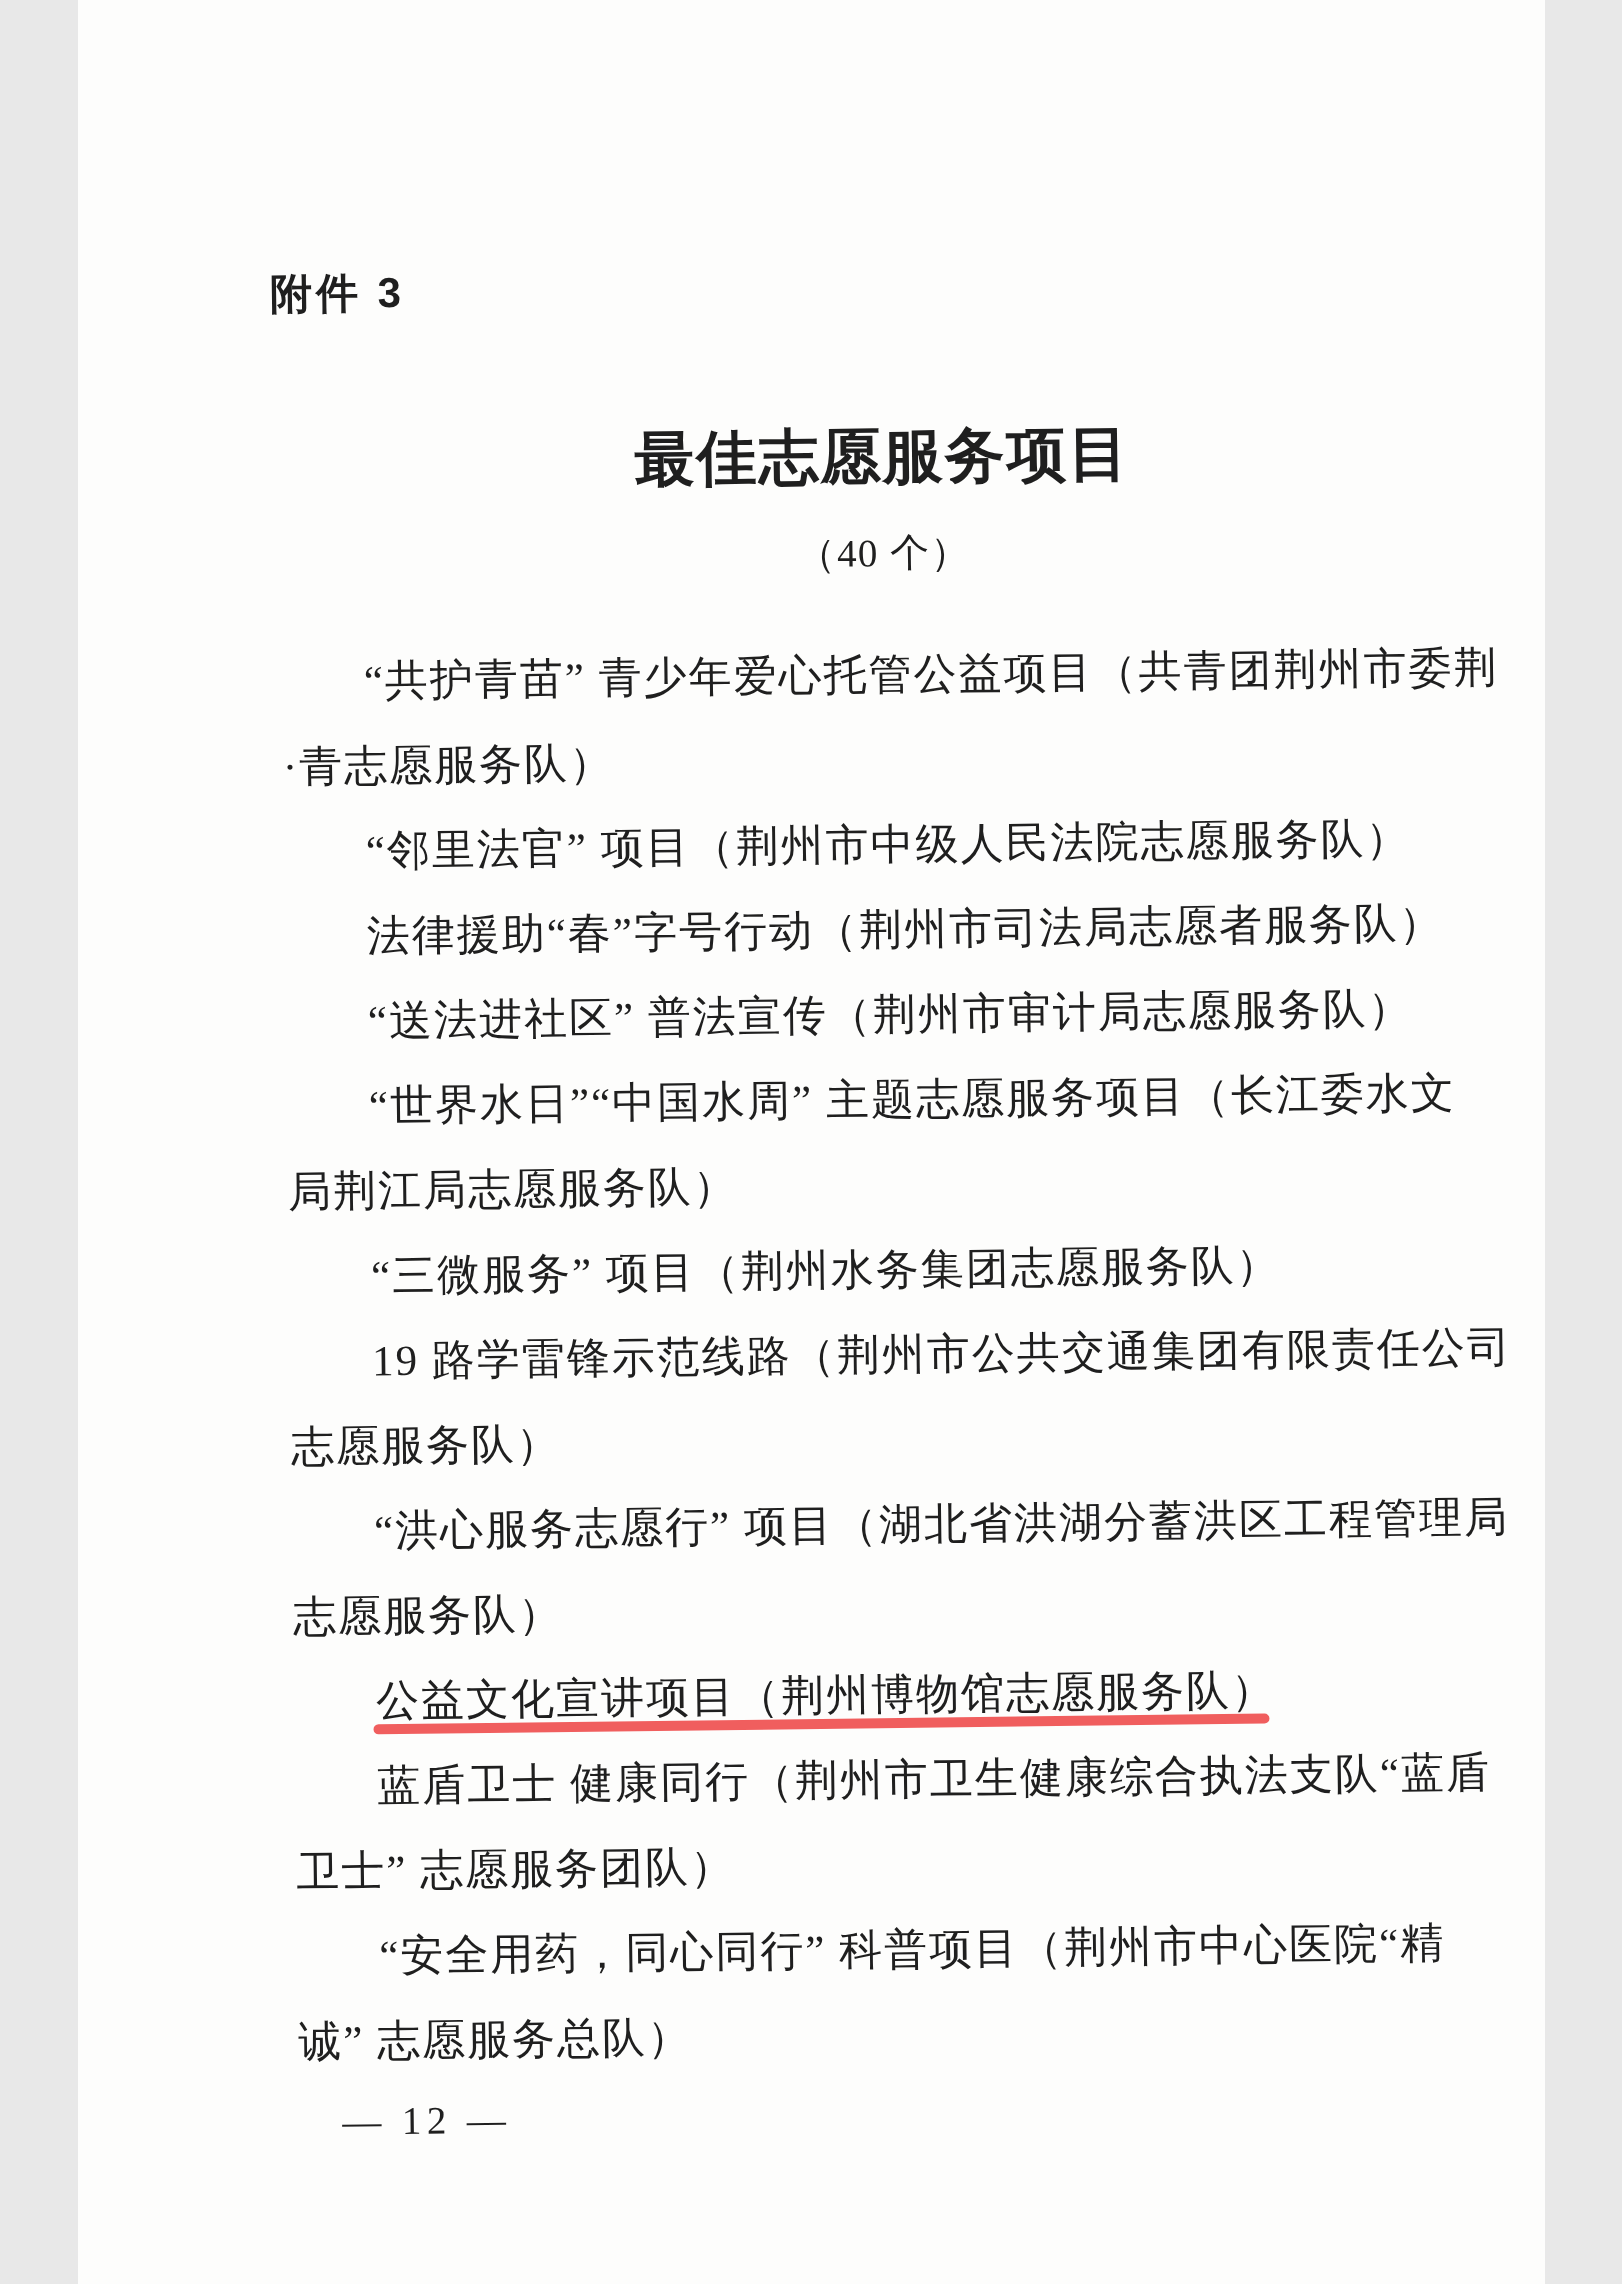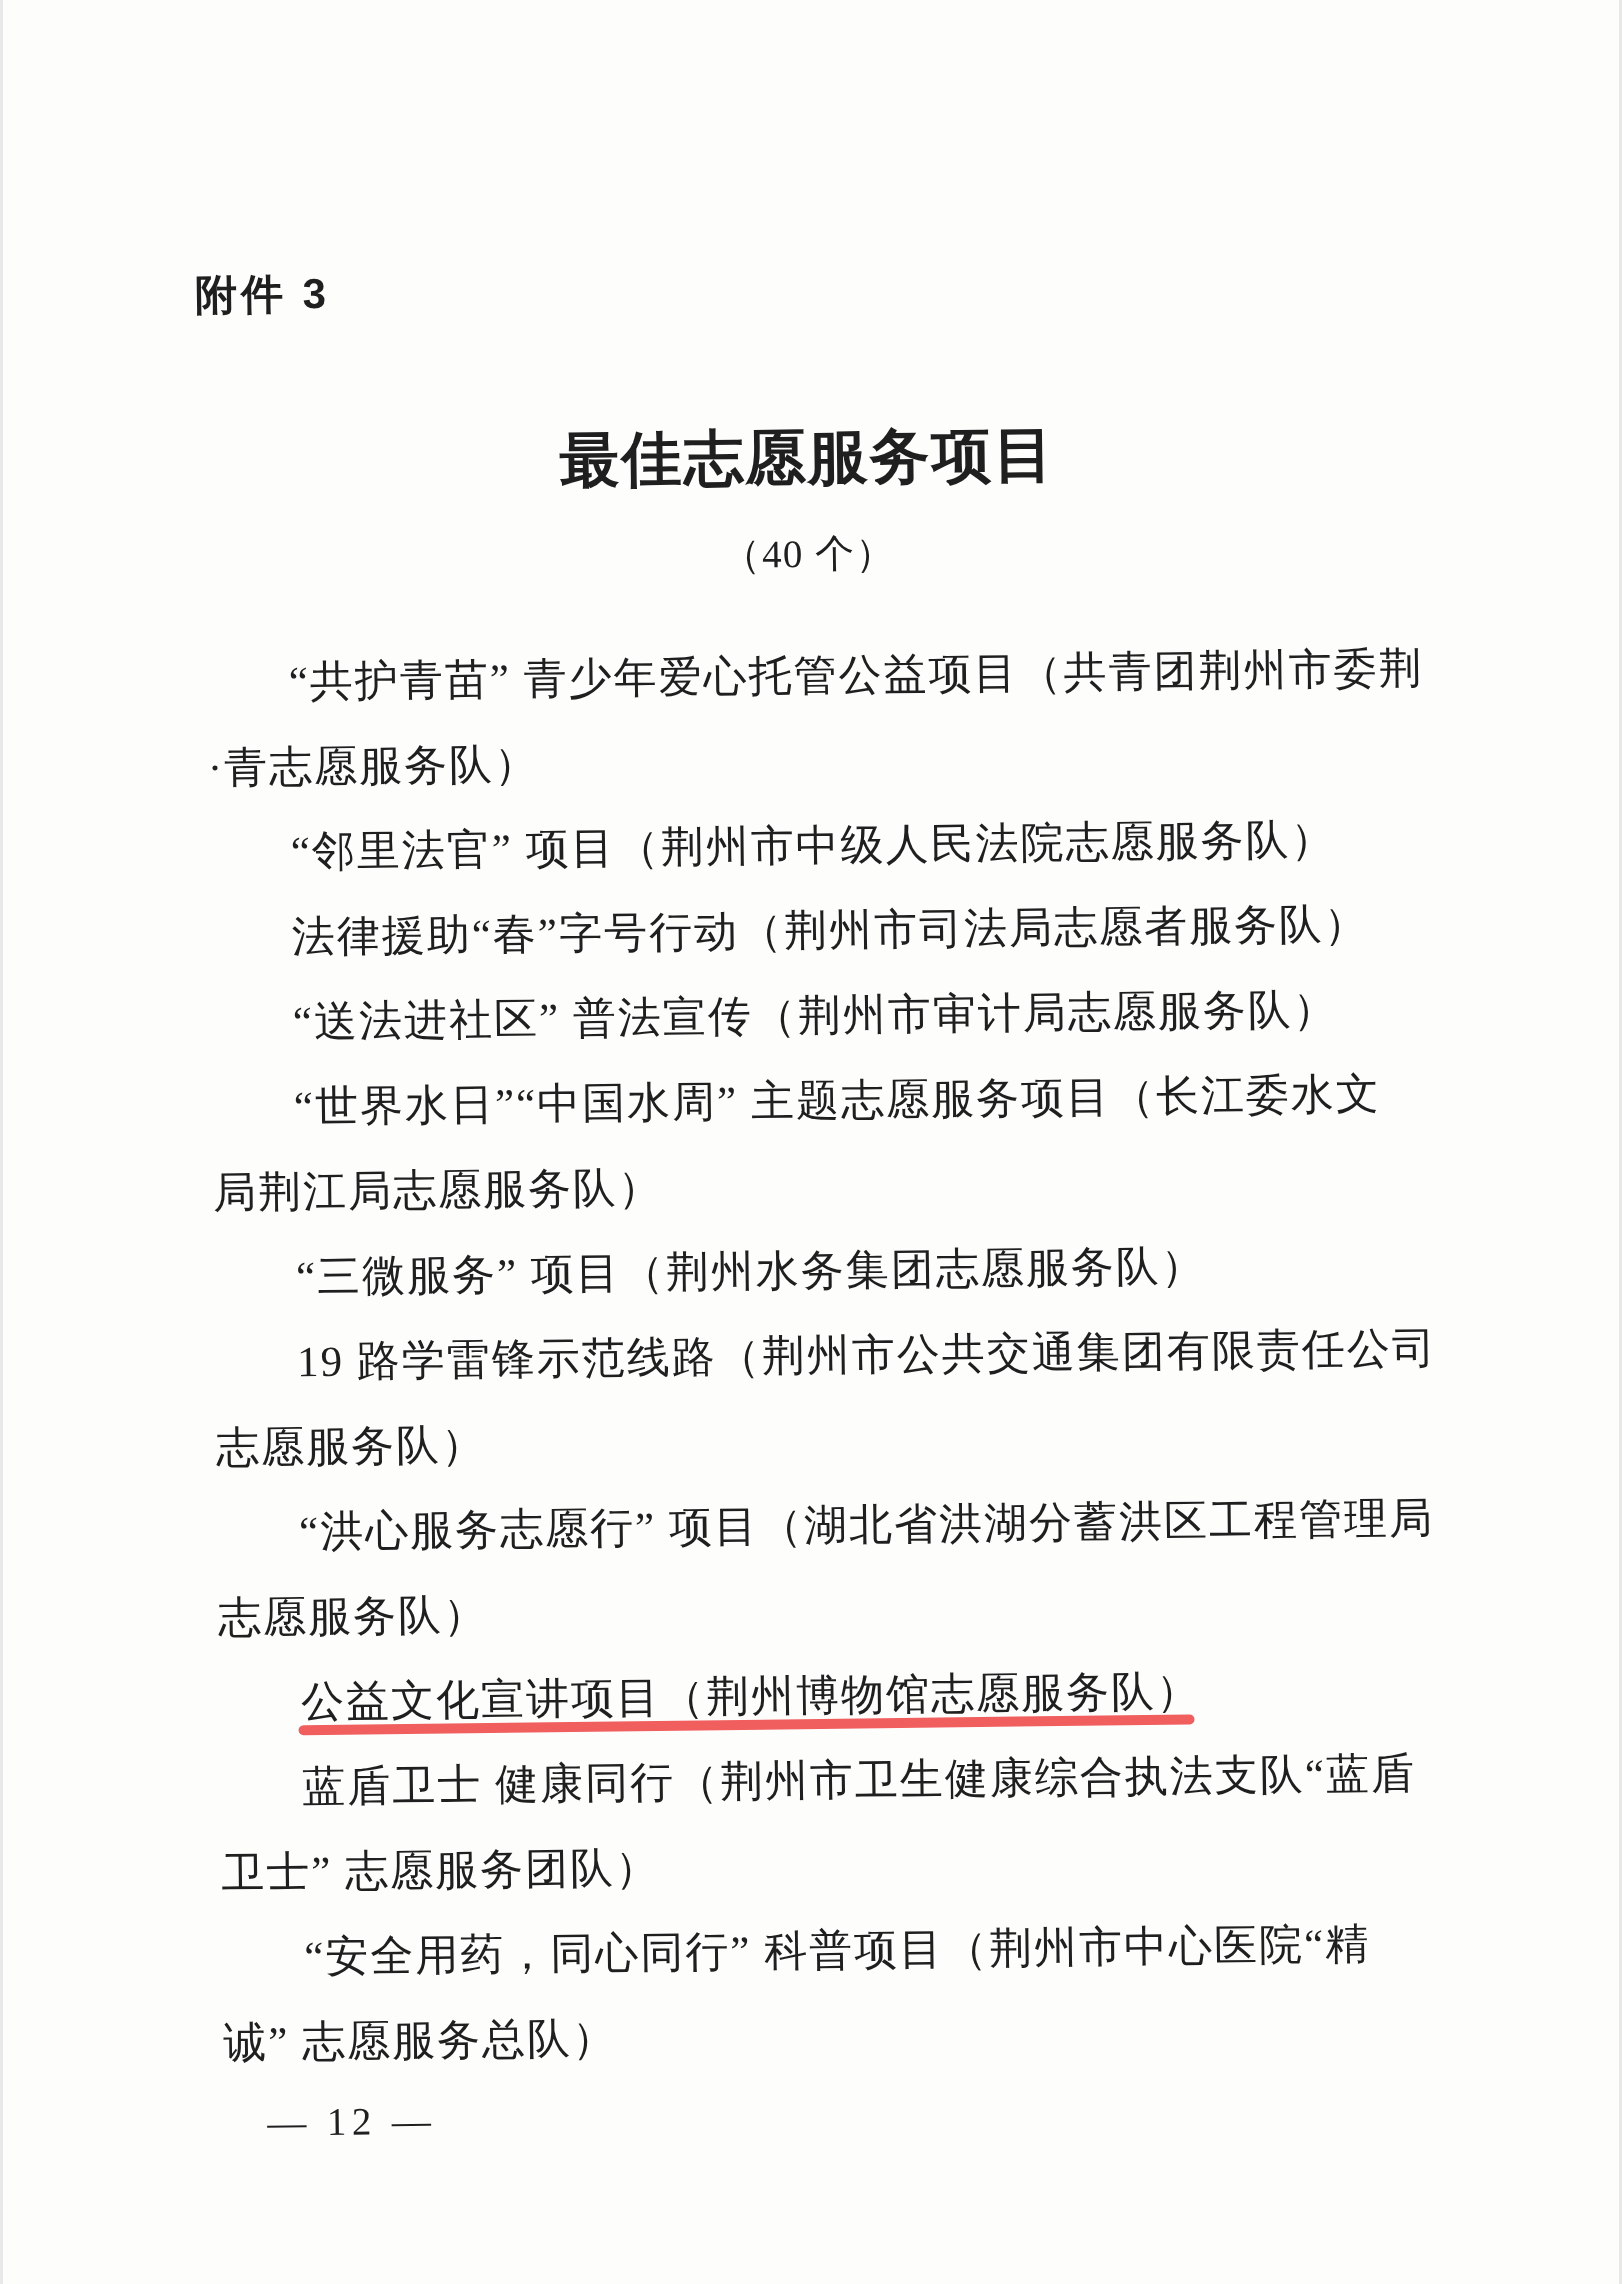--- a/index.html
+++ b/index.html
@@ -2,21 +2,21 @@
 <html style="--paper: #fdfdfc; --ink: #1f1f1f; --red: #f05e5e;font-size:10.8px"><head>
 <meta charset="utf-8">
 <style>
   html, body {
     margin: 0;
     padding: 0;
     background: #e8e8e8;
   }
   .page {
     position: relative;
-    width: 1616px;
+    width: 1467px;
     height: 2284px;
     margin: 0 auto;
     background: var(--paper, #ffffff);
     overflow: hidden;
     color: var(--ink, #1f1f1f);
     font-family: "Liberation Serif", "DejaVu Serif", serif;
   }
   
   .content {
     position: absolute;

